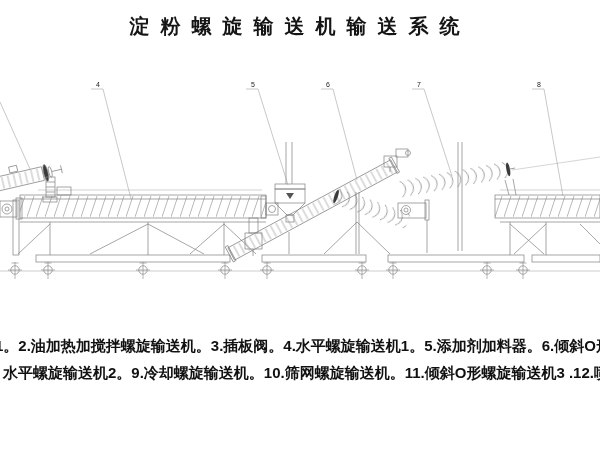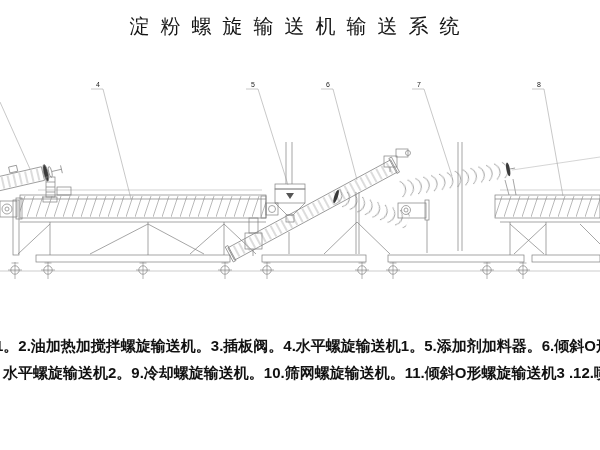--- a/index.html
+++ b/index.html
@@ -1,19 +1,19 @@
 <!DOCTYPE html>
 <html><head>
 <meta charset="utf-8">
 <style>
   html,body{margin:0;padding:0;background:#fff;}
   #page{position:relative;width:600px;height:450px;background:#ffffff;overflow:hidden;
         font-family:"Liberation Sans",sans-serif;}
   #title{position:absolute;top:13px;left:50%;transform:translateX(-50%);
-         white-space:nowrap;font-size:20px;font-weight:normal;color:#151515;
+         white-space:nowrap;font-size:20px;font-weight:bold;color:#151515;
          letter-spacing:11px;font-family:"Liberation Serif",serif;text-align:right;}
   .caption{position:absolute;white-space:nowrap;font-weight:bold;color:#111;
            font-size:15px;font-family:"Liberation Sans",sans-serif;}
   #cap1{top:337px;left:-5px;}
   #cap2{top:364px;left:3px;}
   svg{position:absolute;top:0;left:0;}
   svg text{font-size:7px;fill:#222;font-family:"Liberation Sans",sans-serif;}
 </style>
 </head>
 <body>

